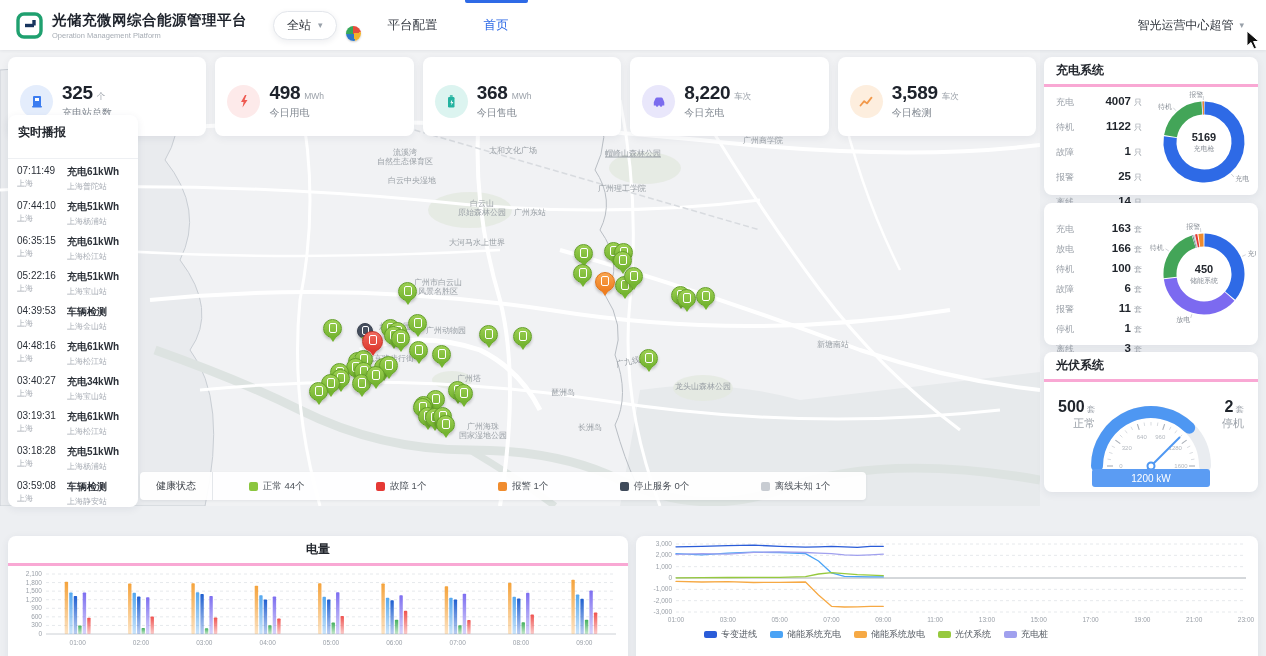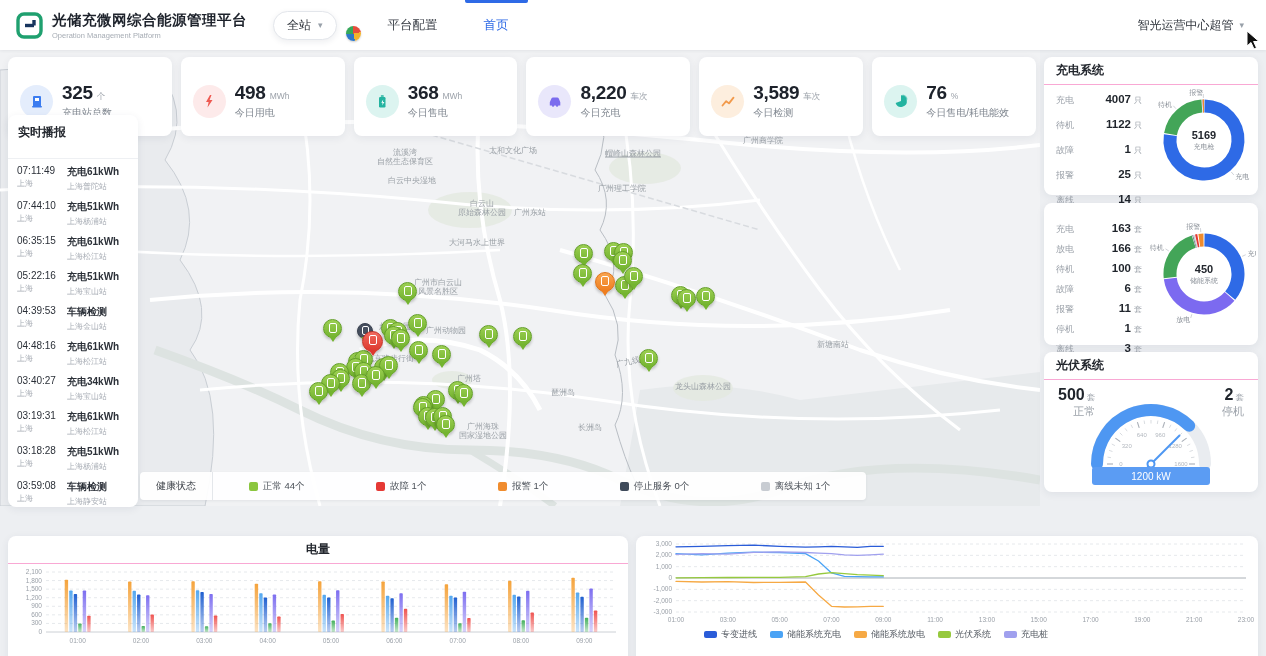--- a/index.html
+++ b/index.html
@@ -53,33 +53,33 @@
   .ft{font-size:10px;color:#2b3038;font-weight:500;}
   .fc{font-size:8px;color:#a9aeb6;margin-top:2px;}
   .fr{flex:1;margin-left:5px;overflow:hidden;}
   .fe{font-size:10px;font-weight:bold;color:#2b3038;white-space:nowrap;}
   .fs{font-size:8px;color:#a9aeb6;margin-top:2px;white-space:nowrap;}
   
   .panel{position:absolute;left:1044px;width:214px;background:#fff;border-radius:8px;box-shadow:0 2px 8px rgba(30,45,75,.07);z-index:10;}
   #p-charge{top:57px;height:138px;}
   #p-storage{top:203px;height:142px;}
   #p-pv{top:352px;height:140px;}
-  .panel-h{height:27px;line-height:27px;padding:0 12px;font-size:12px;font-weight:bold;color:#23272e;border-bottom:1px solid #f9a8d4;}
+  .panel-h{height:27px;line-height:27px;padding:0 12px;font-size:12px;font-weight:bold;color:#23272e;border-bottom:3px solid #f9a8d4;}
   .panel-h.noline{border-bottom:none;height:14px;}
   .pbody{display:flex;padding:2px 2px 2px 12px;}
   .stats{width:86px;flex:none;}
   .stat-row{display:flex;align-items:baseline;}
   .roomy .stat-row{padding:5.5px 0;}
   .tight .stat-row{padding:3px 0;}
   .sl{font-size:9px;color:#9ba1a9;width:26px;flex:none;}
   .stat-row b{flex:1;text-align:right;font-size:11.5px;color:#1f242b;margin-right:3px;}
   .su{font-size:8px;color:#9ba1a9;}
   
   .pv-body{position:relative;height:110px;}
-  .pv-side{position:absolute;top:6px;}
+  .pv-side{position:absolute;top:16px;}
   .pv-side.l{left:14px;} .pv-side.r{right:14px;text-align:right;}
   .pv-num{font-size:16px;font-weight:bold;color:#1f242b;}
   .pv-unit{font-size:8.5px;color:#9ba1a9;margin-left:2px;font-weight:normal;}
   .pv-label{font-size:11px;color:#9ba1a9;margin-top:0;text-align:right;}
   #gauge-svg{position:absolute;left:50%;top:10px;transform:translateX(-50%);}
   .badge{position:absolute;left:50%;bottom:5px;transform:translateX(-50%);width:118px;background:#5b9cf3;color:#fff;text-align:center;font-size:10px;border-radius:3px;padding:3.5px 0;}
   
   .chart-panel{position:absolute;top:536px;height:141px;background:#fff;border-radius:8px;box-shadow:0 2px 8px rgba(30,45,75,.07);z-index:10;text-align:center;}
   #p-energy{left:8px;width:620px;}
   #p-power{left:636px;width:622px;}
@@ -383,35 +383,20 @@
           <svg width="16" height="16" viewBox="0 0 16 16" fill="none" stroke="#f2994a" stroke-width="0">
             <path d="M2.5 12.5 L6.2 8.2 L9 10.4 L13.5 4.6" fill="none" stroke-width="1.8" stroke-linecap="round" stroke-linejoin="round"></path>
           </svg>
         </div>
         <div class="cmeta">
           <div class="row1">
             <span class="cnum">3,589</span>
             <span class="cunit">车次</span>
           </div>
           <div class="clabel">今日检测</div>
-        </div>
-      </div>
-      <div class="card">
-        <div class="cicon" style="background: rgb(220, 244, 240);">
-          <svg width="16" height="16" viewBox="0 0 16 16" fill="#23b3a0" stroke="#23b3a0" stroke-width="0">
-            <path d="M8 8 V2.2 A5.8 5.8 0 1 1 2.6 10 Z"></path>
-            <path d="M9.6 6.4 V1.4 A6 6 0 0 1 14.6 6.4 Z" opacity=".55"></path>
-          </svg>
-        </div>
-        <div class="cmeta">
-          <div class="row1">
-            <span class="cnum">76</span>
-            <span class="cunit">%</span>
-          </div>
-          <div class="clabel">今日售电/耗电能效</div>
         </div>
       </div>
     </div>
 
   <aside class="feed">
     <div class="feed-h">实时播报</div>
     <div class="feed-list" id="feed-list">
         <div class="feed-row">
           <div class="fl">
             <div class="ft">07:11:49</div>

